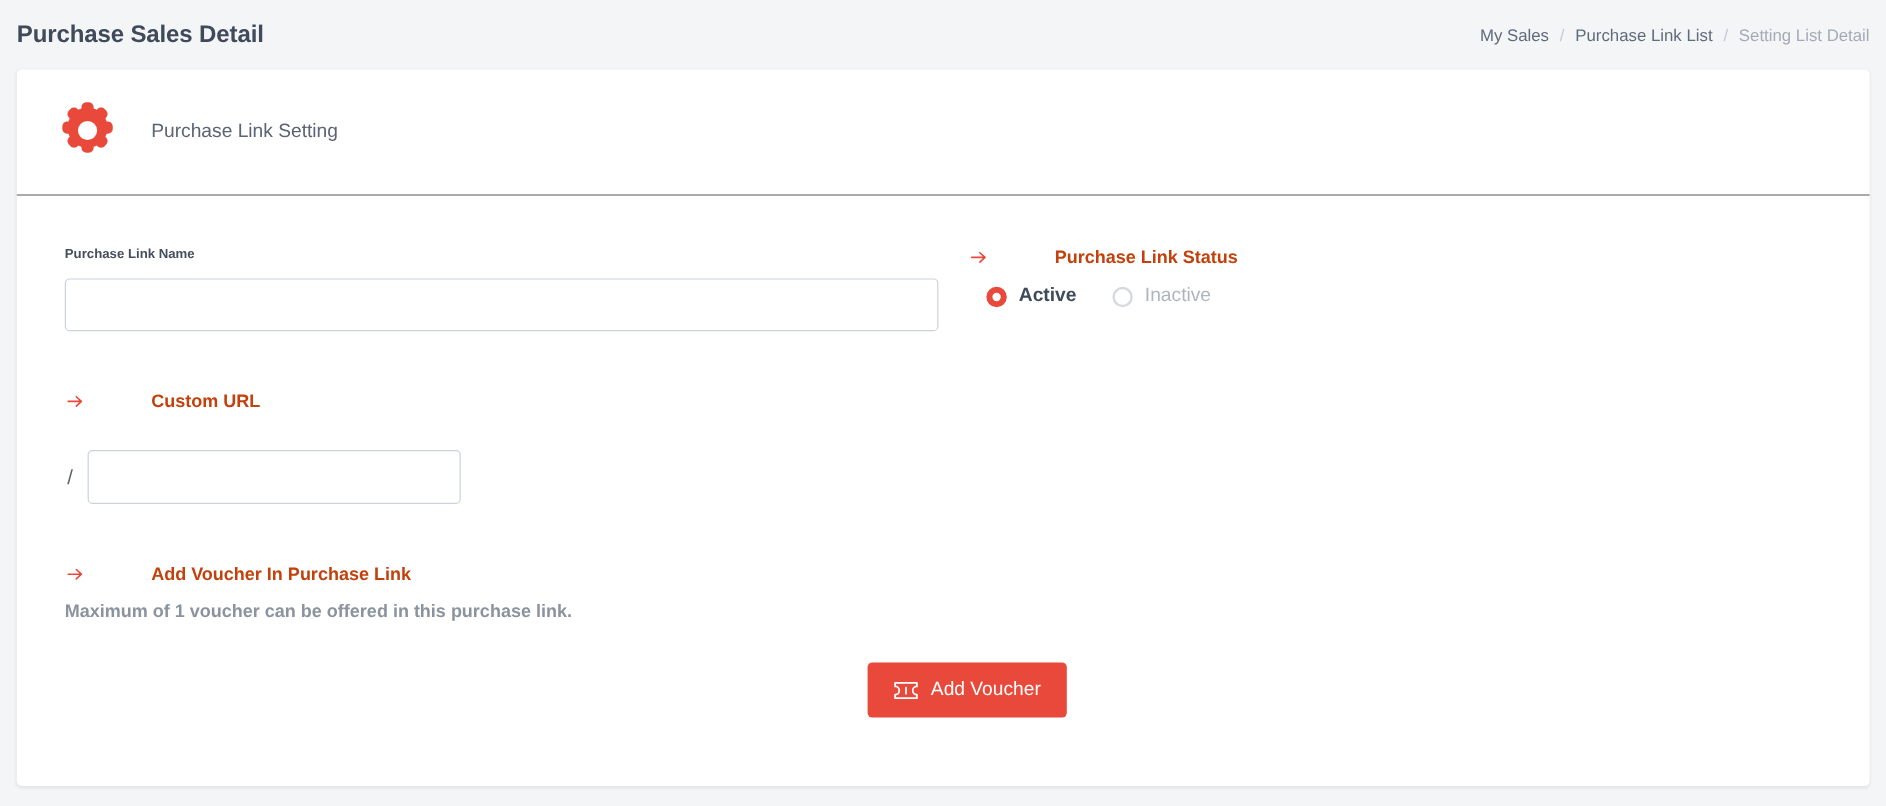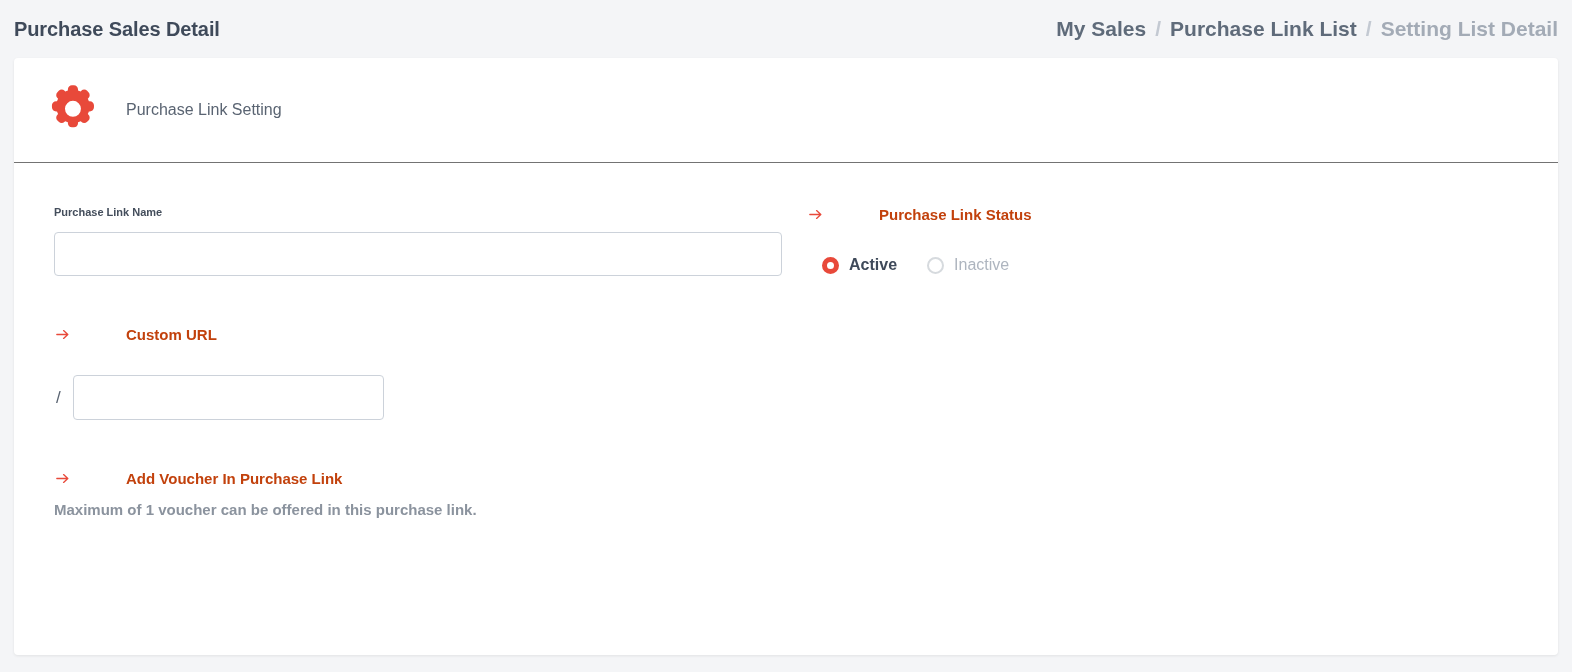--- a/index.html
+++ b/index.html
@@ -27,24 +27,23 @@
   .page-title {
     font-size: 20px;
     font-weight: bold;
     color: #3f4a5a;
     letter-spacing: -0.1px;
     white-space: nowrap;
   }
   .breadcrumb {
     display: flex;
     align-items: center;
-    font-size: 21px;
+    font-size: 14px;
     color: #5f6b7a;
     white-space: nowrap;
-    font-weight: bold;
   }
   .breadcrumb .crumb {
     color: #5f6b7a;
   }
   .breadcrumb .crumb.active {
     color: #a3abb6;
   }
   .breadcrumb .sep {
     color: #c3c9d2;
     margin: 0 9px;
@@ -139,21 +138,21 @@
     flex: none;
     display: inline-flex;
     align-items: center;
     justify-content: center;
   }
 
   
   .radio-row {
     display: flex;
     align-items: center;
-    margin-top: 33px;
+    margin-top: 15px;
     padding-left: 15px;
   }
   .radio-opt {
     display: flex;
     align-items: center;
     margin-right: 30px;
     cursor: pointer;
   }
   .radio-mark {
     width: 17px;
@@ -337,16 +336,27 @@
         <span class="arrow-icon">
           <svg width="17" height="17" viewBox="0 0 24 24" aria-hidden="true">
             <path d="M4 12h15M13.5 6.5L19.5 12l-6 5.5" fill="none" stroke="#e8493a" stroke-width="1.9" stroke-linecap="round" stroke-linejoin="round"></path>
           </svg>
         </span>
         <span>Add Voucher In Purchase Link</span>
       </div>
 
       <div class="voucher-note">Maximum of 1 voucher can be offered in this purchase link.</div>
 
+      <div class="btn-wrap">
+        <button class="btn-add-voucher">
+          <span class="ticket-icon">
+            <svg width="20" height="15" viewBox="0 0 22 16" aria-hidden="true">
+              <path d="M1 1h20v3.2a2.3 2.3 0 0 0 0 7.6V15H1v-3.2a2.3 2.3 0 0 0 0-7.6V1z" fill="none" stroke="#ffffff" stroke-width="1.6" stroke-linejoin="round"></path>
+              <path d="M11 5.2v5.6" fill="none" stroke="#ffffff" stroke-width="1.6" stroke-linecap="round"></path>
+            </svg>
+          </span>
+          <span>Add Voucher</span>
+        </button>
+      </div>
     </div>
 
   </div>
 </div>
 
 </body></html>

